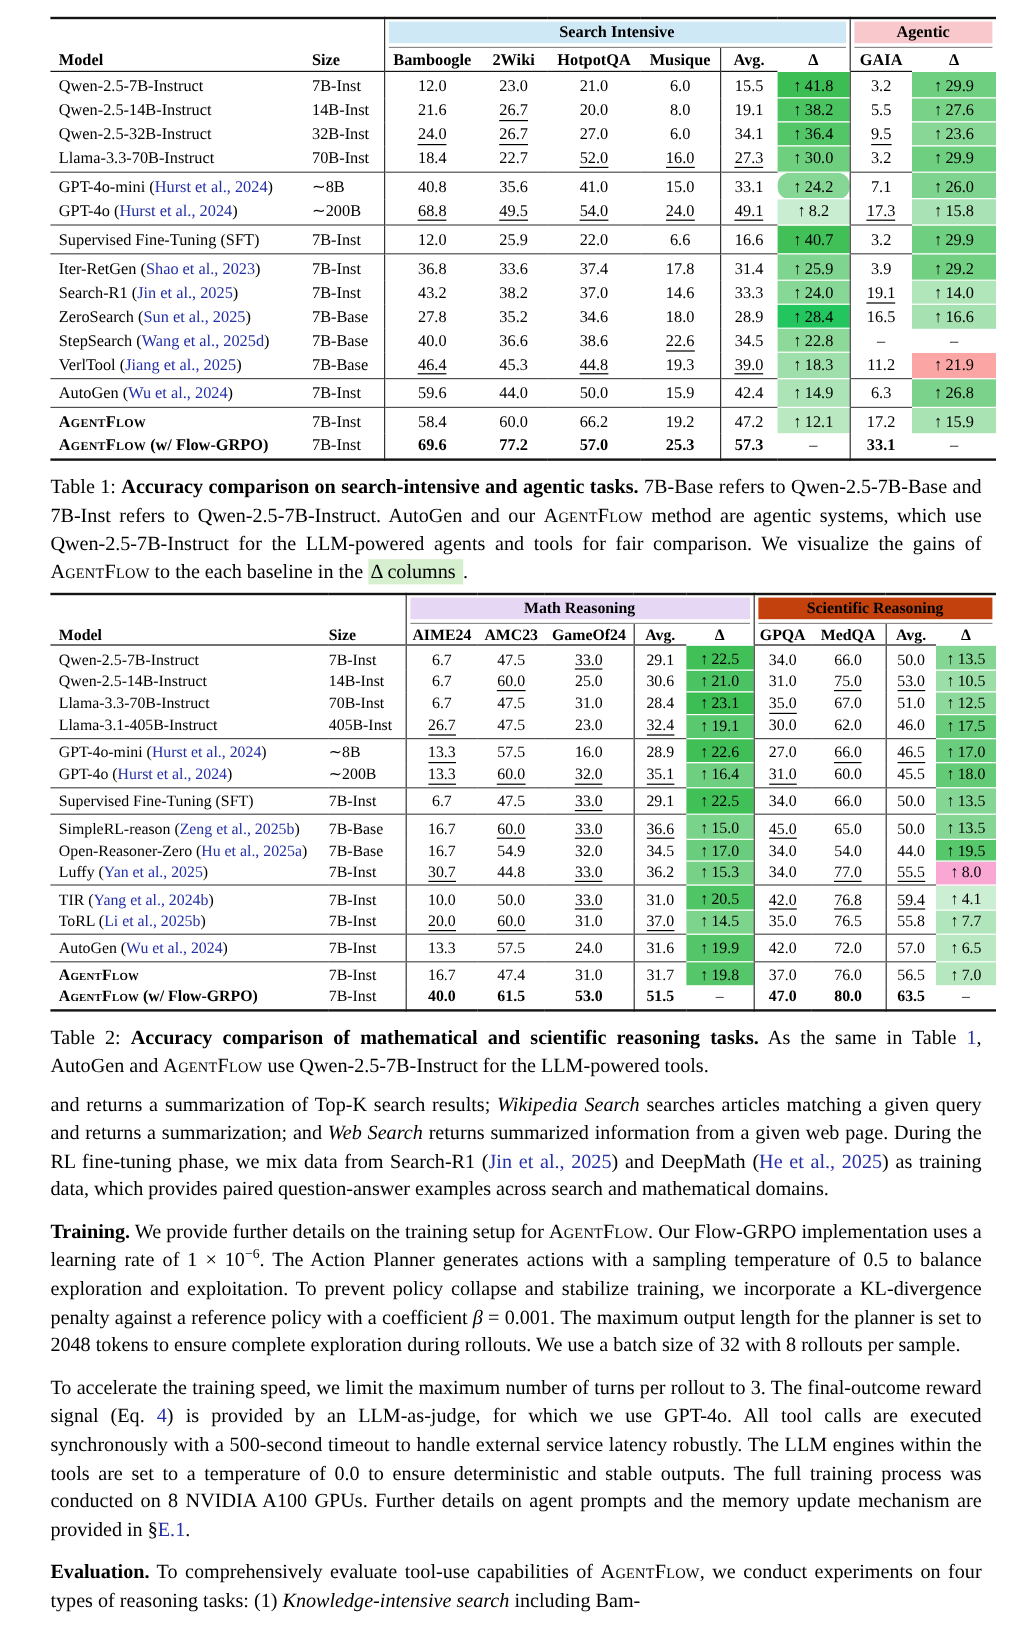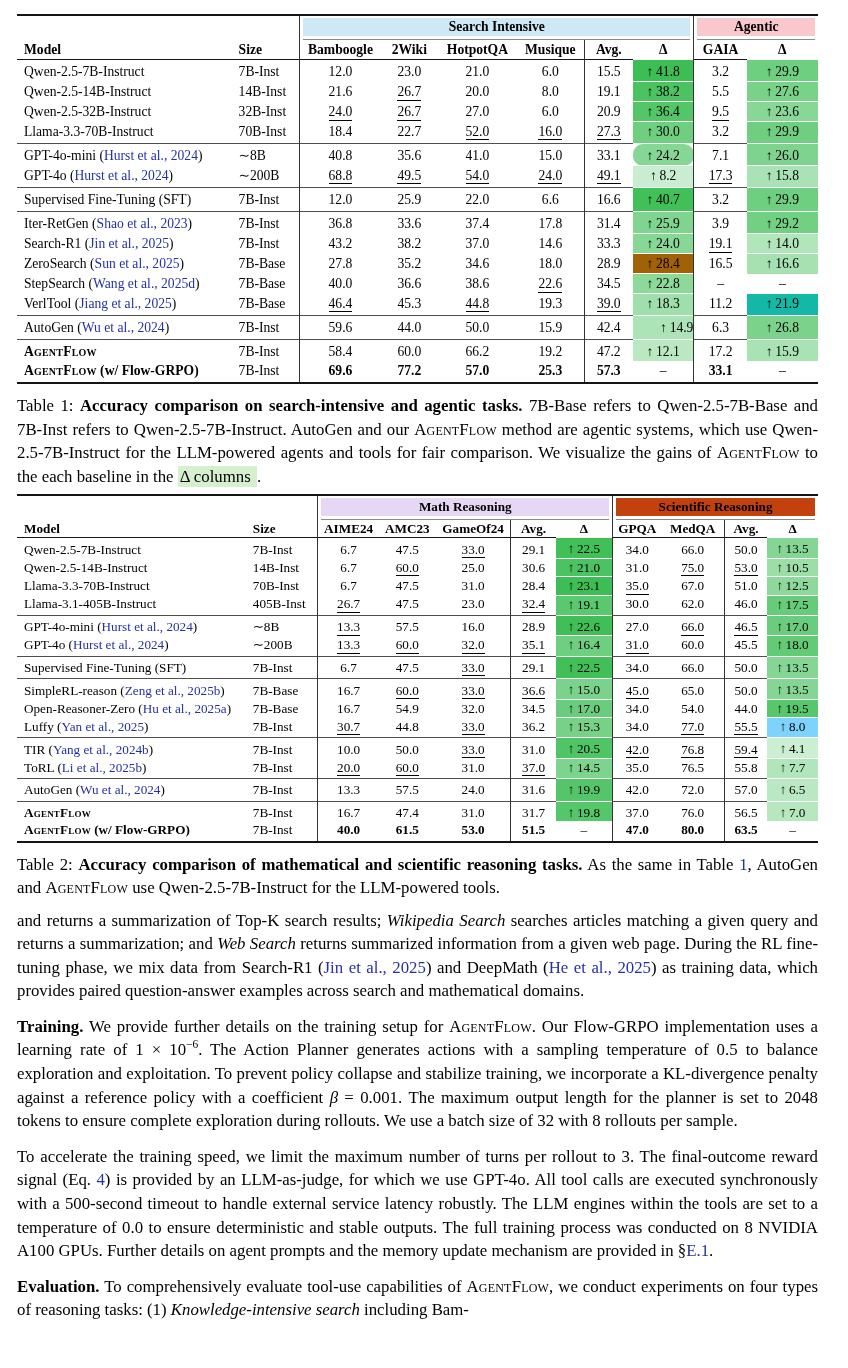--- a/index.html
+++ b/index.html
@@ -1,18 +1,18 @@
 <!DOCTYPE html>
 <html><head>
 <meta charset="utf-8">
 <style>
   html,body{margin:0;padding:0;background:#ffffff;}
   body{width:848px;height:1368px;overflow:hidden;color:#000;
        font-family:"Liberation Serif",serif;}
-  .page{padding:14px 30px 0 17px;}
+  .page{padding:14px 30px 0 42px;}
 
   
   table{border-collapse:collapse;width:100%;table-layout:fixed;
         border-top:2.3px solid #141414;border-bottom:2.3px solid #141414;}
   #t1{font-size:13.6px;}
   #t2{font-size:13.2px;}
   th,td{padding:0;font-weight:normal;vertical-align:middle;white-space:nowrap;}
   thead{border-bottom:1.6px solid #141414;}
   thead th{font-weight:bold;}
   #t1 td,#t1 th{line-height:19px;}
@@ -113,21 +113,21 @@
           <td class="num">5.5</td>
           <td class="num delta" style="background: rgb(120, 210, 136);">↑ 27.6</td>
         </tr>
         <tr>
           <td class="model"><span>Qwen-2.5-32B-Instruct</span></td>
           <td class="size sep">32B-Inst</td>
           <td class="num"><span class="u">24.0</span></td>
           <td class="num"><span class="u">26.7</span></td>
           <td class="num">27.0</td>
           <td class="num sep">6.0</td>
-          <td class="num">20.9</td>
+          <td class="num">34.1</td>
           <td class="num sep delta" style="background: rgb(83, 198, 104);">↑ 36.4</td>
           <td class="num"><span class="u">9.5</span></td>
           <td class="num delta" style="background: rgb(136, 215, 151);">↑ 23.6</td>
         </tr>
         <tr>
           <td class="model"><span>Llama-3.3-70B-Instruct</span></td>
           <td class="size sep">70B-Inst</td>
           <td class="num">18.4</td>
           <td class="num">22.7</td>
           <td class="num"><span class="u">52.0</span></td>
@@ -204,21 +204,21 @@
           <td class="num delta" style="background: rgb(177, 229, 186);">↑ 14.0</td>
         </tr>
         <tr>
           <td class="model"><span>ZeroSearch</span> (<span class="cite">Sun et al., 2025</span>)</td>
           <td class="size sep">7B-Base</td>
           <td class="num">27.8</td>
           <td class="num">35.2</td>
           <td class="num">34.6</td>
           <td class="num sep">18.0</td>
           <td class="num">28.9</td>
-          <td class="num sep delta" style="background: #a16207;">↑ 28.4</td>
+          <td class="num sep delta" style="background: #22c55e;">↑ 28.4</td>
           <td class="num">16.5</td>
           <td class="num delta" style="background: rgb(166, 225, 177);">↑ 16.6</td>
         </tr>
         <tr>
           <td class="model"><span>StepSearch</span> (<span class="cite">Wang et al., 2025d</span>)</td>
           <td class="size sep">7B-Base</td>
           <td class="num">40.0</td>
           <td class="num">36.6</td>
           <td class="num">38.6</td>
           <td class="num sep"><span class="u">22.6</span></td>
@@ -230,33 +230,33 @@
         <tr>
           <td class="model"><span>VerlTool</span> (<span class="cite">Jiang et al., 2025</span>)</td>
           <td class="size sep">7B-Base</td>
           <td class="num"><span class="u">46.4</span></td>
           <td class="num">45.3</td>
           <td class="num"><span class="u">44.8</span></td>
           <td class="num sep">19.3</td>
           <td class="num"><span class="u">39.0</span></td>
           <td class="num sep delta" style="background: rgb(159, 223, 171);">↑ 18.3</td>
           <td class="num">11.2</td>
-          <td class="num delta" style="background: #14b8a6;">↑ 21.9</td>
+          <td class="num delta" style="background: #fca5a5;">↑ 21.9</td>
         </tr>
       </tbody>
       <tbody class="grp">
         <tr>
           <td class="model"><span>AutoGen</span> (<span class="cite">Wu et al., 2024</span>)</td>
           <td class="size sep">7B-Inst</td>
           <td class="num">59.6</td>
           <td class="num">44.0</td>
           <td class="num">50.0</td>
           <td class="num sep">15.9</td>
           <td class="num">42.4</td>
-          <td class="num sep delta" style="background: rgb(173, 228, 183); text-align: right;">↑ 14.9</td>
+          <td class="num sep delta" style="background: rgb(173, 228, 183);">↑ 14.9</td>
           <td class="num">6.3</td>
           <td class="num delta" style="background: rgb(123, 211, 139);">↑ 26.8</td>
         </tr>
       </tbody>
       <tbody class="grp">
         <tr>
           <td class="model"><span class="sc b">AgentFlow</span></td>
           <td class="size sep">7B-Inst</td>
           <td class="num">58.4</td>
           <td class="num">60.0</td>
@@ -453,21 +453,21 @@
           <td class="model"><span>Luffy</span> (<span class="cite">Yan et al., 2025</span>)</td>
           <td class="size sep">7B-Inst</td>
           <td class="num"><span class="u">30.7</span></td>
           <td class="num">44.8</td>
           <td class="num sep"><span class="u">33.0</span></td>
           <td class="num">36.2</td>
           <td class="num sep delta" style="background: rgb(119, 210, 136);">↑ 15.3</td>
           <td class="num">34.0</td>
           <td class="num sep"><span class="u">77.0</span></td>
           <td class="num"><span class="u">55.5</span></td>
-          <td class="num delta" style="background: #7dd3fc; margin-left: 37px;">↑ 8.0</td>
+          <td class="num delta" style="background: #f9a8d4; margin-left: 37px;">↑ 8.0</td>
         </tr>
       </tbody>
       <tbody class="grp">
         <tr>
           <td class="model"><span>TIR</span> (<span class="cite">Yang et al., 2024b</span>)</td>
           <td class="size sep">7B-Inst</td>
           <td class="num">10.0</td>
           <td class="num">50.0</td>
           <td class="num sep"><span class="u">33.0</span></td>
           <td class="num">31.0</td>

